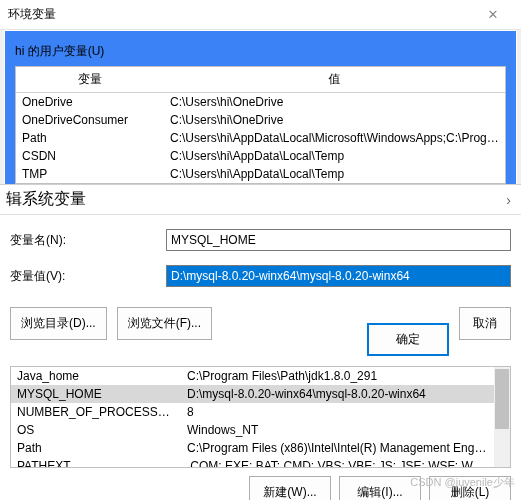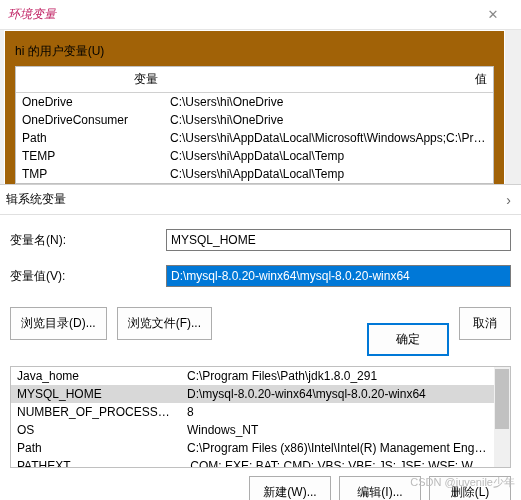--- a/index.html
+++ b/index.html
@@ -1,34 +1,34 @@
 <!DOCTYPE html>
 <html><head>
 <meta charset="utf-8">
 <style>
   * { box-sizing: border-box; font-family: "Microsoft YaHei", "Segoe UI", sans-serif; }
   body { margin: 0; width: 521px; height: 500px; background: #f0f0f0; overflow: hidden; font-size: 12px; color: #000; position: relative; }
 
   .titlebar { height: 30px; background: #fff; display: flex; align-items: center; padding: 0 8px; border-bottom: 1px solid #e5e5e5; }
-  .titlebar-title { color: #be185d; font-size: 12px; flex: 1; font-style: italic; }
+  .titlebar-title { color: #000000; font-size: 12px; flex: 1; }
   .close-x { width: 40px; text-align: center; color: #888; font-size: 13px; }
 
-  .main-panel { background: #a16207; margin: 0 16px 6px 4px; border: 1px solid #fff; }
+  .main-panel { background: #3b82f6; margin: 0 4px 6px 4px; border: 1px solid #fff; }
   .section-label { padding: 12px 10px 6px 10px; font-size: 12px; }
 
   .table-wrap { border: 1px solid #c0c0c0; margin: 0 10px; padding: 0; background: #fff; }
   .env-table { width: 100%; border-collapse: collapse; table-layout: fixed; }
-  .env-table th { text-align: right; font-weight: normal; padding: 4px 6px; border-bottom: 1px solid #d0d0d0; font-size: 12px; }
+  .env-table th { text-align: center; font-weight: normal; padding: 4px 6px; border-bottom: 1px solid #d0d0d0; font-size: 12px; }
   .env-table th:first-child { width: 148px; }
   .env-table td { padding: 2px 6px; font-size: 12px; white-space: nowrap; overflow: hidden; text-overflow: ellipsis; }
 
   
   .edit-dialog { position: absolute; top: 184px; left: 0; right: 0; background: #fff; border-top: 1px solid #d0d0d0; }
   .edit-header { display: flex; align-items: center; height: 30px; padding: 0 6px; border-bottom: 1px solid #e0e0e0; }
-  .edit-header-title { font-size: 12px; flex: 1; }
+  .edit-header-title { font-size: 16px; flex: 1; }
   .edit-header-arrow { color: #666; font-size: 14px; padding: 0 4px; }
 
   .edit-body { padding: 14px 10px 6px 10px; background: #fff; }
   .form-row { display: flex; align-items: center; margin-bottom: 14px; gap: 28px; }
   .form-label { width: 128px; font-size: 12px; }
   .form-input { flex: 1; height: 22px; border: 1px solid #7a7a7a; padding: 1px 4px; font-size: 12px; margin-right: 0; }
   .form-input.selected { background: #0078d7; color: #fff; }
   .btn-row { display: flex; padding: 0 10px 10px 10px; gap: 10px; }
   .btn { height: 33px; padding: 0 10px; background: #fdfdfd; border: 1px solid #adadad; font-size: 12px; cursor: pointer; min-width: 82px; }
   .btn.default { border: 2px solid #0078d7; padding: 0 9px; margin-top: 16px; }
@@ -73,21 +73,21 @@
           </tr>
         <tr>
             <td>OneDriveConsumer</td>
             <td>C:\Users\hi\OneDrive</td>
           </tr>
         <tr>
             <td>Path</td>
             <td>C:\Users\hi\AppData\Local\Microsoft\WindowsApps;C:\Program Fi...</td>
           </tr>
         <tr>
-            <td>TEMP</td>
+            <td>CSDN</td>
             <td>C:\Users\hi\AppData\Local\Temp</td>
           </tr>
         <tr>
             <td>TMP</td>
             <td>C:\Users\hi\AppData\Local\Temp</td>
           </tr>
       </tbody>
     </table>
   </div>
 </div>

